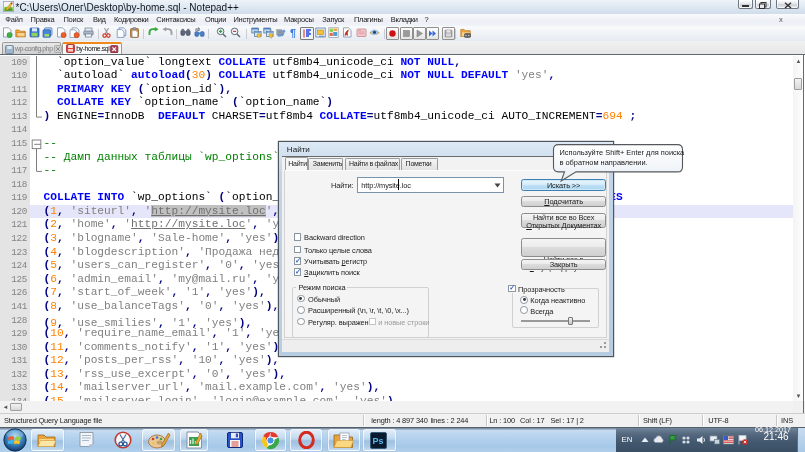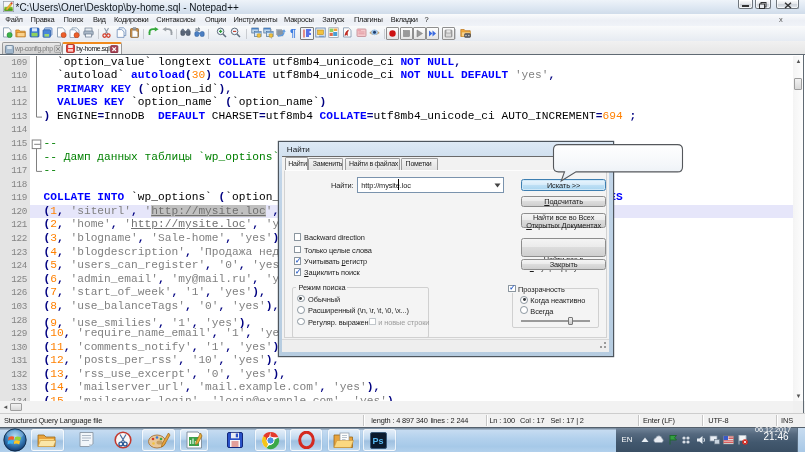--- a/index.html
+++ b/index.html
@@ -314,21 +314,21 @@
 <div id="curline" class="abs"></div>
 <div id="numcol" class="abs"></div>
 <div id="lines">
 <div class="ln abs" style="top:0.00px;height:13.58px;line-height:13.58px">109</div>
 <div class="cl abs" style="top:0.00px;height:13.58px;line-height:13.58px">  `option_value` longtext <span class="k">COLLATE</span> utf8mb4_unicode_ci <span class="k">NOT NULL</span><span class="o">,</span></div>
 <div class="ln abs" style="top:13.58px;height:13.58px;line-height:13.58px">110</div>
 <div class="cl abs" style="top:13.58px;height:13.58px;line-height:13.58px">  `autoload` <span class="k">autoload</span><span class="o">(</span><span class="n">30</span><span class="o">)</span> <span class="k">COLLATE</span> utf8mb4_unicode_ci <span class="k">NOT NULL DEFAULT</span> <span class="s">'yes'</span><span class="o">,</span></div>
 <div class="ln abs" style="top:27.16px;height:13.58px;line-height:13.58px">111</div>
 <div class="cl abs" style="top:27.16px;height:13.58px;line-height:13.58px">  <span class="k">PRIMARY KEY</span> <span class="o">(</span>`option_id`<span class="o">),</span></div>
 <div class="ln abs" style="top:40.74px;height:13.58px;line-height:13.58px">112</div>
-<div class="cl abs" style="top:40.74px;height:13.58px;line-height:13.58px">  <span class="k">VALUES KEY</span> `option_name` <span class="o">(</span>`option_name`<span class="o">)</span></div>
+<div class="cl abs" style="top:40.74px;height:13.58px;line-height:13.58px">  <span class="k">COLLATE KEY</span> `option_name` <span class="o">(</span>`option_name`<span class="o">)</span></div>
 <div class="ln abs" style="top:54.32px;height:13.58px;line-height:13.58px">113</div>
 <div class="cl abs" style="top:54.32px;height:13.58px;line-height:13.58px"><span class="o">)</span> ENGINE<span class="o">=</span>InnoDB  <span class="k">DEFAULT</span> CHARSET<span class="o">=</span>utf8mb4 <span class="k">COLLATE</span><span class="o">=</span>utf8mb4_unicode_ci AUTO_INCREMENT<span class="o">=</span><span class="n">694</span> <span class="o">;</span></div>
 <div class="ln abs" style="top:67.90px;height:13.58px;line-height:13.58px">114</div>
 <div class="ln abs" style="top:81.48px;height:13.58px;line-height:13.58px">115</div>
 <div class="cl abs" style="top:81.48px;height:13.58px;line-height:13.58px"><span class="c">--</span></div>
 <div class="ln abs" style="top:95.06px;height:13.58px;line-height:13.58px">116</div>
 <div class="cl abs" style="top:95.06px;height:13.58px;line-height:13.58px"><span class="c">-- Дамп данных таблицы `wp_options`</span></div>
 <div class="ln abs" style="top:108.64px;height:13.58px;line-height:13.58px">117</div>
 <div class="cl abs" style="top:108.64px;height:13.58px;line-height:13.58px"><span class="c">--</span></div>
 <div class="ln abs" style="top:122.22px;height:13.58px;line-height:13.58px">118</div>
@@ -341,21 +341,21 @@
 <div class="ln abs" style="top:176.54px;height:13.58px;line-height:13.58px">122</div>
 <div class="cl abs" style="top:176.54px;height:13.58px;line-height:13.58px"><span class="o">(</span><span class="n">3</span><span class="o">,</span> <span class="s">'blogname'</span><span class="o">,</span> <span class="s">'Sale-home'</span><span class="o">,</span> <span class="s">'yes'</span><span class="o">),</span></div>
 <div class="ln abs" style="top:190.12px;height:13.58px;line-height:13.58px">123</div>
 <div class="cl abs" style="top:190.12px;height:13.58px;line-height:13.58px"><span class="o">(</span><span class="n">4</span><span class="o">,</span> <span class="s">'blogdescription'</span><span class="o">,</span> <span class="s">'Продажа недвижимости'</span><span class="o">,</span> <span class="s">'yes'</span><span class="o">),</span></div>
 <div class="ln abs" style="top:203.70px;height:13.58px;line-height:13.58px">124</div>
 <div class="cl abs" style="top:203.70px;height:13.58px;line-height:13.58px"><span class="o">(</span><span class="n">5</span><span class="o">,</span> <span class="s">'users_can_register'</span><span class="o">,</span> <span class="s">'0'</span><span class="o">,</span> <span class="s">'yes'</span><span class="o">),</span></div>
 <div class="ln abs" style="top:217.28px;height:13.58px;line-height:13.58px">125</div>
 <div class="cl abs" style="top:217.28px;height:13.58px;line-height:13.58px"><span class="o">(</span><span class="n">6</span><span class="o">,</span> <span class="s">'admin_email'</span><span class="o">,</span> <span class="s">'my@mail.ru'</span><span class="o">,</span> <span class="s">'yes'</span><span class="o">),</span></div>
 <div class="ln abs" style="top:230.86px;height:13.58px;line-height:13.58px">126</div>
 <div class="cl abs" style="top:230.86px;height:13.58px;line-height:13.58px"><span class="o">(</span><span class="n">7</span><span class="o">,</span> <span class="s">'start_of_week'</span><span class="o">,</span> <span class="s">'1'</span><span class="o">,</span> <span class="s">'yes'</span><span class="o">),</span></div>
-<div class="ln abs" style="top:244.44px;height:13.58px;line-height:13.58px">103</div>
+<div class="ln abs" style="top:244.44px;height:13.58px;line-height:13.58px">141</div>
 <div class="cl abs" style="top:244.44px;height:13.58px;line-height:13.58px"><span class="o">(</span><span class="n">8</span><span class="o">,</span> <span class="s">'use_balanceTags'</span><span class="o">,</span> <span class="s">'0'</span><span class="o">,</span> <span class="s">'yes'</span><span class="o">),</span></div>
 <div class="ln abs" style="top:258.02px;height:13.58px;line-height:13.58px">128</div>
 <div class="cl abs" style="top:261px;height:13.58px;line-height:13.58px"><span class="o">(</span><span class="n">9</span><span class="o">,</span> <span class="s">'use_smilies'</span><span class="o">,</span> <span class="s">'1'</span><span class="o">,</span> <span class="s">'yes'</span><span class="o">),</span></div>
 <div class="ln abs" style="top:271.60px;height:13.58px;line-height:13.58px">129</div>
 <div class="cl abs" style="top:271.60px;height:13.58px;line-height:13.58px"><span class="o">(</span><span class="n">10</span><span class="o">,</span> <span class="s">'require_name_email'</span><span class="o">,</span> <span class="s">'1'</span><span class="o">,</span> <span class="s">'yes'</span><span class="o">),</span></div>
 <div class="ln abs" style="top:285.18px;height:13.58px;line-height:13.58px">130</div>
 <div class="cl abs" style="top:285.18px;height:13.58px;line-height:13.58px"><span class="o">(</span><span class="n">11</span><span class="o">,</span> <span class="s">'comments_notify'</span><span class="o">,</span> <span class="s">'1'</span><span class="o">,</span> <span class="s">'yes'</span><span class="o">),</span></div>
 <div class="ln abs" style="top:298.76px;height:13.58px;line-height:13.58px">131</div>
 <div class="cl abs" style="top:298.76px;height:13.58px;line-height:13.58px"><span class="o">(</span><span class="n">12</span><span class="o">,</span> <span class="s">'posts_per_rss'</span><span class="o">,</span> <span class="s">'10'</span><span class="o">,</span> <span class="s">'yes'</span><span class="o">),</span></div>
 <div class="ln abs" style="top:312.34px;height:13.58px;line-height:13.58px">132</div>
@@ -384,21 +384,21 @@
 <div id="corner" class="abs"></div>
 <div id="rightedge" class="abs"></div>
 
 <div id="statusbar" class="abs"></div>
 <div class="st abs" style="left:4px">Structured Query Language file</div>
 <div class="st abs" style="left:371.3px">length : 4 897 340</div>
 <div class="st abs" style="left:430.4px">lines : 2 244</div>
 <div class="st abs" style="left:489.4px">Ln : 100</div>
 <div class="st abs" style="left:520.1px">Col : 17</div>
 <div class="st abs" style="left:550.4px">Sel : 17 | 2</div>
-<div class="st abs" style="left:643px">Enter (LF)</div>
+<div class="st abs" style="left:643px">Shift (LF)</div>
 <div class="st abs" style="left:708.3px">UTF-8</div>
 <div class="st abs" style="left:781.1px">INS</div>
 <div class="ssep abs" style="left:362.6px"></div>
 <div class="ssep abs" style="left:486.1px"></div>
 <div class="ssep abs" style="left:637.6px"></div>
 <div class="ssep abs" style="left:701.7px"></div>
 <div class="ssep abs" style="left:775.7px"></div>
 
 <div id="taskbar" class="abs"></div>
 <div class="abs" style="left:616px;top:428.2px;width:180.5px;height:23.8px;background:linear-gradient(180deg,#72859a 0%,#55697f 25%,#42586e 60%,#3a4f64 100%)"></div>
@@ -599,13 +599,15 @@
 <svg class="abs" style="left:550px;top:142px;z-index:30" width="140" height="42" viewBox="0 0 140 42">
       <defs>
         <linearGradient id="bg1" x1="0" y1="0" x2="0" y2="1">
           <stop offset="0" stop-color="#ffffff"></stop>
           <stop offset="0.55" stop-color="#f4f7fa"></stop>
           <stop offset="1" stop-color="#e7edf4"></stop>
         </linearGradient>
       </defs>
       <path d="M 8.5 2.6 H 127.5 Q 132.5 2.6 132.5 7.6 V 24.9 Q 132.5 29.9 127.5 29.9 H 26 L 11.2 39 L 14.5 29.9 H 8.5 Q 3.5 29.9 3.5 24.9 V 7.6 Q 3.5 2.6 8.5 2.6 Z" fill="url(#bg1)" stroke="#55585c" stroke-width="1.1"></path>
     </svg>
+<div id="balloon-text" class="abs" style="z-index:31">Используйте Shift+ Enter для поиска
+в обратном направлении.</div>
 
 </div>
 </body></html>

